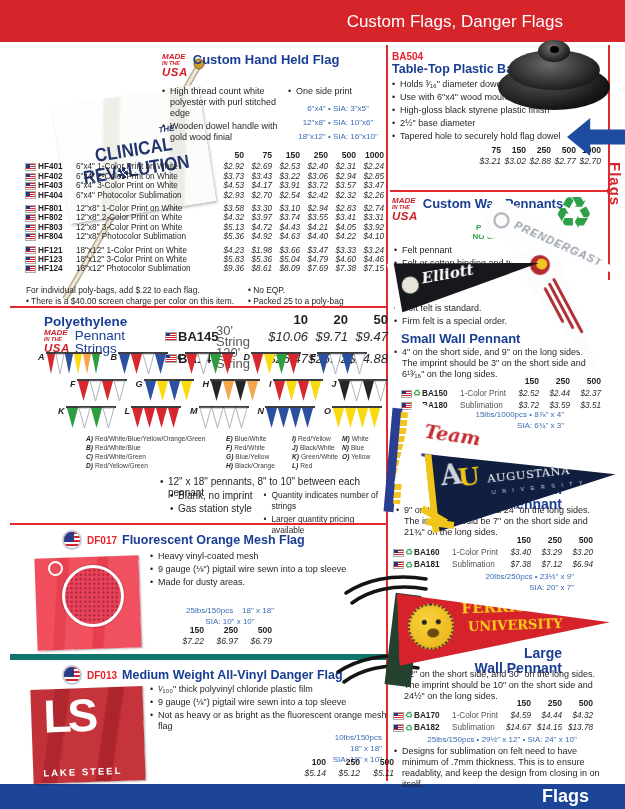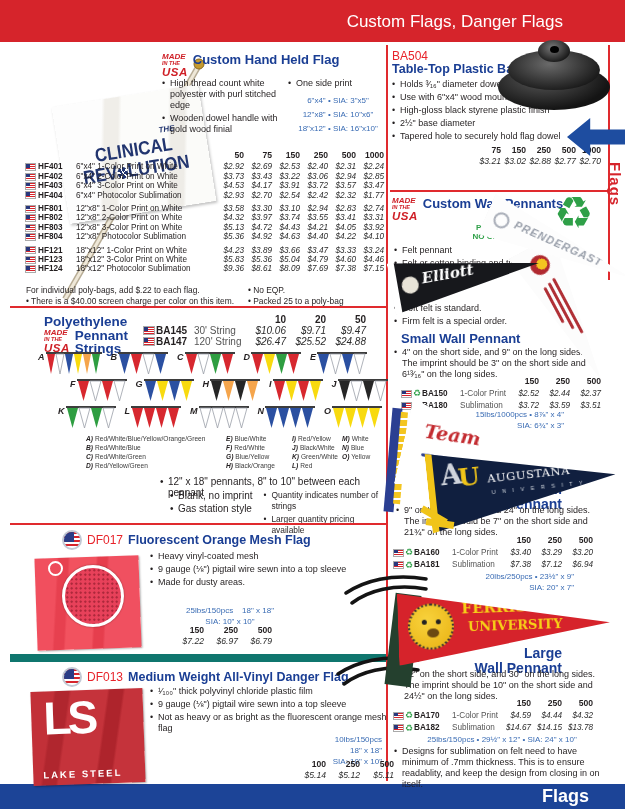--- a/index.html
+++ b/index.html
@@ -12,68 +12,68 @@
 #main-vline{left:386px;top:45px;height:736px}
 #right-vline{left:608px;top:45px;height:235px}
 .hline{position:absolute;background:#e02a2e;height:2px;z-index:1}
 #hline-right{left:390px;top:190px;width:218px}
 .side-arrow{position:absolute;right:0;top:118px;width:58px;height:38px;background:#1e4da0;clip-path:polygon(0 50%,40% 0,40% 30%,100% 30%,100% 70%,40% 70%,40% 100%);z-index:4}
 .side-tab{position:absolute;left:597px;top:162px;width:24px;height:86px;writing-mode:vertical-rl;color:#d6242b;font-weight:bold;font-size:15px;letter-spacing:1px;z-index:4}
 section{position:absolute;z-index:2}
 #sec-handheld{left:10px;top:45px;width:376px;height:261px}
 #sec-strings{left:10px;top:306px;width:376px;height:217px;border-top:2px solid #e02a2e}
 #sec-df017{left:10px;top:523px;width:376px;height:131px;border-top:2px solid #e02a2e}
-#sec-df013{left:10px;top:654px;width:376px;height:127px;border-top:8px solid #0f766e}
+#sec-df013{left:10px;top:654px;width:376px;height:127px;border-top:6px solid #0f766e}
 #sec-ba504{left:392px;top:45px;width:216px;height:145px}
 #sec-wall{left:392px;top:194px;width:216px;height:142px}
 #sec-small{left:392px;top:330px;width:216px;height:106px}
 #sec-medium{left:390px;top:438px;width:220px;height:157px}
 #sec-large{left:390px;top:606px;width:220px;height:186px}
 
 .sec-title{color:#1a3e94;font-weight:bold;font-size:13px;line-height:14px}
-.code-red{color:#e8232a;font-weight:normal;font-size:12px}
+.code-red{color:#e8232a;font-weight:bold;font-size:10px}
 .bullet{position:relative;padding-left:8px;margin-bottom:2px}
 .bullet::before{content:"\2022";position:absolute;left:0}
 .blue-small{color:#3a6cb4;font-size:8px;line-height:11px}
 .usa-logo{color:#cf2027;font-weight:bold;font-style:italic;line-height:1;flex:none}
 .usa-logo .l1{display:block;font-size:8px}.usa-logo .l2{display:block;font-size:5.5px}.usa-logo .l3{display:block;font-size:11.5px;letter-spacing:.5px}
 .usflag{width:10px;height:7px;background:repeating-linear-gradient(180deg,#d6242b 0 1px,#fff 1px 2px);outline:1px solid #aaa;position:relative;display:inline-block;flex:none}
 .usflag::before{content:"";position:absolute;left:0;top:0;width:4px;height:3.5px;background:#28377c}
 .recyc{color:#2fa048;font-size:9px;line-height:9px}
 .pcell{text-align:right;font-style:italic;color:#2b2b2b}
 .hcell{text-align:right;font-weight:bold}
 .usround{width:20px;height:20px;border-radius:50%;border:2px solid #c3c9d4;background:repeating-linear-gradient(180deg,#d6242b 0 2px,#fff 2px 4px);position:relative;overflow:hidden;flex:none}
 .usround::before{content:"";position:absolute;left:0;top:0;width:10px;height:10px;background:#2a3c85}
 
 #art-handflag{position:absolute;left:0;top:6px;width:245px;height:252px;pointer-events:none}
 .flagcloth{position:absolute;left:50px;top:44px;width:148px;height:118px;background:linear-gradient(100deg,#fdfdfd 0 30%,#f0eee9 32% 40%,#fcfcfa 42% 70%,#eeece7 72% 80%,#fbfbf9 82%);transform:rotate(-9deg);box-shadow:1px 2px 3px rgba(0,0,0,.25);display:flex;flex-direction:column;justify-content:center;align-items:center;color:#22356f}
 .fc-the{font-size:8px;font-weight:bold;font-style:italic;align-self:flex-end;margin-right:30px}
 .fc-main{font-size:19px;font-weight:bold;transform:scaleX(.88);line-height:20px;white-space:nowrap}
 .pinwheel{display:inline-block;width:12px;height:12px;border-radius:50%;vertical-align:-1px;background:conic-gradient(#22356f 0 50deg,#fff 50deg 72deg,#22356f 72deg 122deg,#fff 122deg 144deg,#22356f 144deg 194deg,#fff 194deg 216deg,#22356f 216deg 266deg,#fff 266deg 288deg,#22356f 288deg 338deg,#fff 338deg)}
 .hh-right{position:absolute;left:152px;top:8px;width:226px}
 .hh-headrow{display:flex;gap:5px;align-items:flex-start}
-.hh-bullets{display:flex;margin-top:0}
+.hh-bullets{display:flex;margin-top:8px}
 .hh-bullets .bcol1{width:122px}
 .hh-bullets .bcol2{width:100px;margin-left:4px}
 .sizes{margin-top:6px;text-align:center}
 .sizes .size-line{margin-bottom:3px}
 #hh-table{position:absolute;left:16px;top:106px;width:358px;font-size:8.2px;line-height:9.4px}
 .hh-row{display:grid;grid-template-columns:12px 38px 140px repeat(6,28px);align-items:center}
 .hh-row .usflag{width:9px;height:6px}
 .hh-head{font-size:8.6px;margin-bottom:2px}
 .hh-code{font-size:8.2px}
 .hh-gap{height:4px}
 .hh-foot{position:absolute;left:16px;top:240px;width:358px;font-size:8.4px;display:flex;flex-wrap:wrap}
 .hh-foot .fl{width:62%}.hh-foot .fr{width:38%}
 
 .ps-titleblock{position:absolute;left:34px;top:8px}
 .ps-t1{color:#1a3e94;font-weight:bold;font-size:13.5px}
 .ps-row2{display:flex;gap:5px;margin-top:2px}
-.ps-t23{color:#1a3e94;font-weight:bold;font-size:13.5px;line-height:13px}
-#ps-table{position:absolute;left:134px;top:6px;width:222px;font-size:10px;line-height:11px}
+.ps-t23{color:#1a3e94;font-weight:normal;font-size:13.5px;line-height:13px}
+#ps-table{position:absolute;left:156px;top:6px;width:222px;font-size:13px;line-height:11px}
 .ps-row{display:grid;grid-template-columns:12px 38px 52px repeat(3,40px);align-items:center}
 .ps-desc{color:#555}
 #strips{position:absolute;left:0;top:44px;width:376px}
 .strip-row{display:flex;gap:9px;margin-bottom:3px}
 .sr0{margin-left:28px}.sr1{margin-left:60px}.sr2{margin-left:48px}
 .strip{display:flex;align-items:flex-start;gap:1px}
 .strip-label{font-size:9px;font-style:italic}
 #key{position:absolute;left:76px;top:126px;display:grid;grid-template-columns:132px 58px 42px 44px;column-gap:8px;font-size:6.6px;line-height:9px}
 .key-item{white-space:nowrap}
 .key-label{font-style:italic;margin-right:2px}
@@ -271,21 +271,21 @@
       </div>
       <div class="hh-row">
         <span class="usflag"></span>
         <b class="hh-code">HF404</b>
         <span class="hh-desc">6"x4" Photocolor Sublimation</span>
         <span class="pcell">$2.93</span>
         <span class="pcell">$2.70</span>
         <span class="pcell">$2.54</span>
         <span class="pcell">$2.42</span>
         <span class="pcell">$2.32</span>
-        <span class="pcell">$1.77</span>
+        <span class="pcell">$2.26</span>
       </div>
       <div class="hh-gap"></div>
       <div class="hh-row">
         <span class="usflag"></span>
         <b class="hh-code">HF801</b>
         <span class="hh-desc">12"x8" 1-Color Print on White</span>
         <span class="pcell">$3.58</span>
         <span class="pcell">$3.30</span>
         <span class="pcell">$3.10</span>
         <span class="pcell">$2.94</span>
@@ -324,21 +324,21 @@
         <span class="pcell">$4.40</span>
         <span class="pcell">$4.22</span>
         <span class="pcell">$4.10</span>
       </div>
       <div class="hh-gap"></div>
       <div class="hh-row">
         <span class="usflag"></span>
         <b class="hh-code">HF121</b>
         <span class="hh-desc">18"x12" 1-Color Print on White</span>
         <span class="pcell">$4.23</span>
-        <span class="pcell">$3.89</span>
+        <span class="pcell">$1.98</span>
         <span class="pcell">$3.66</span>
         <span class="pcell">$3.47</span>
         <span class="pcell">$3.33</span>
         <span class="pcell">$3.24</span>
       </div>
       <div class="hh-row">
         <span class="usflag"></span>
         <b class="hh-code">HF123</b>
         <span class="hh-desc">18"x12" 3-Color Print on White</span>
         <span class="pcell">$5.83</span>

